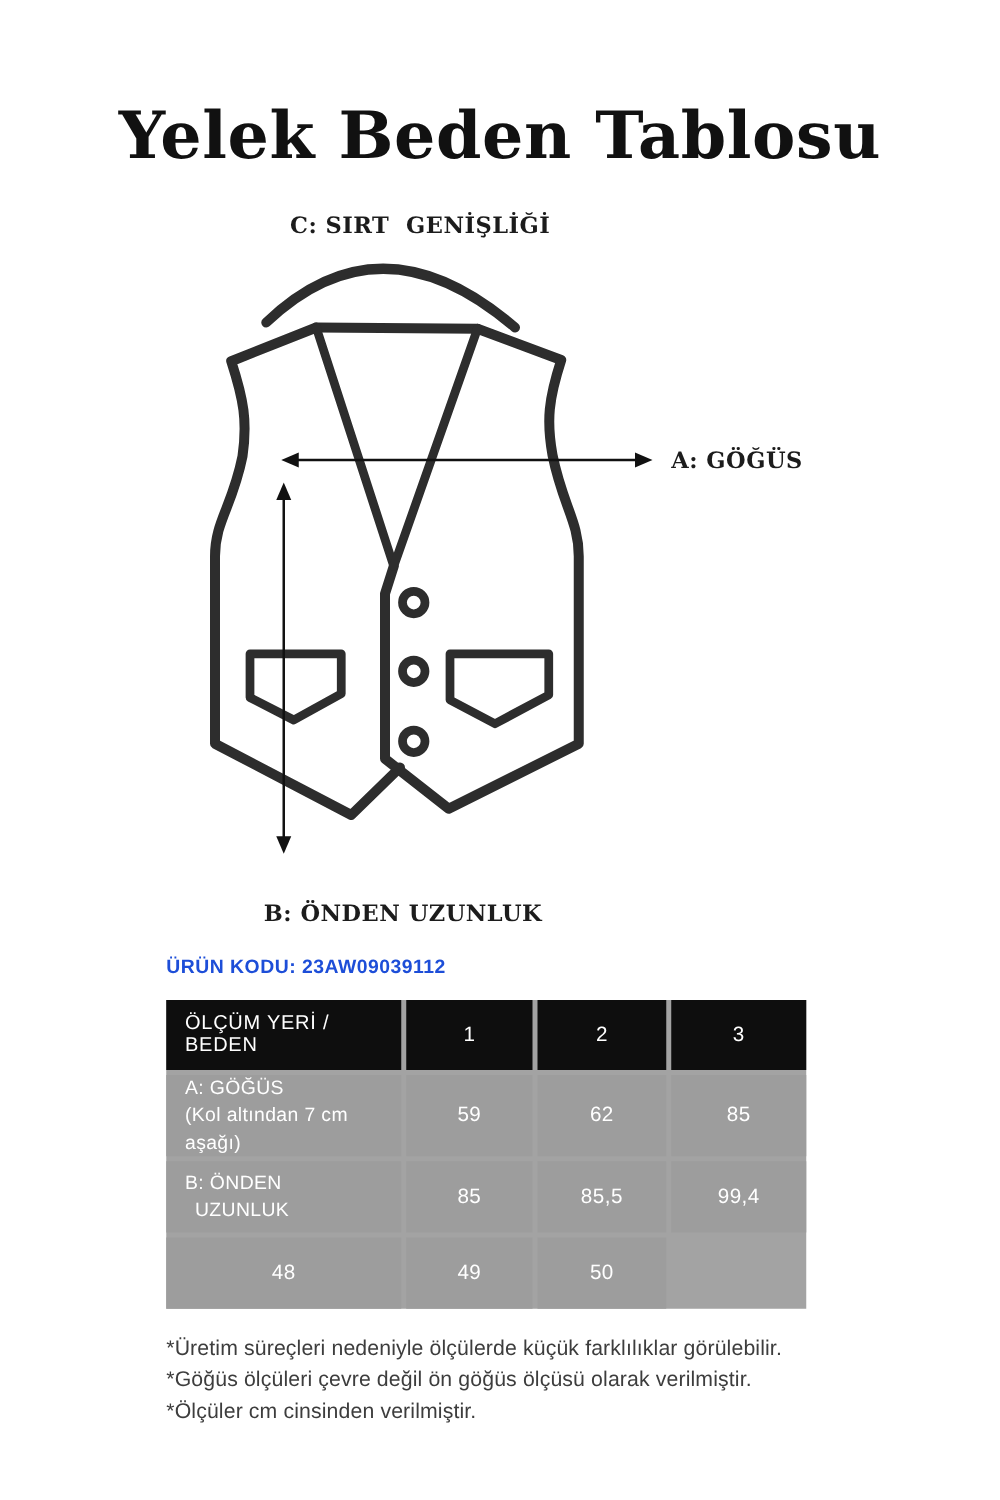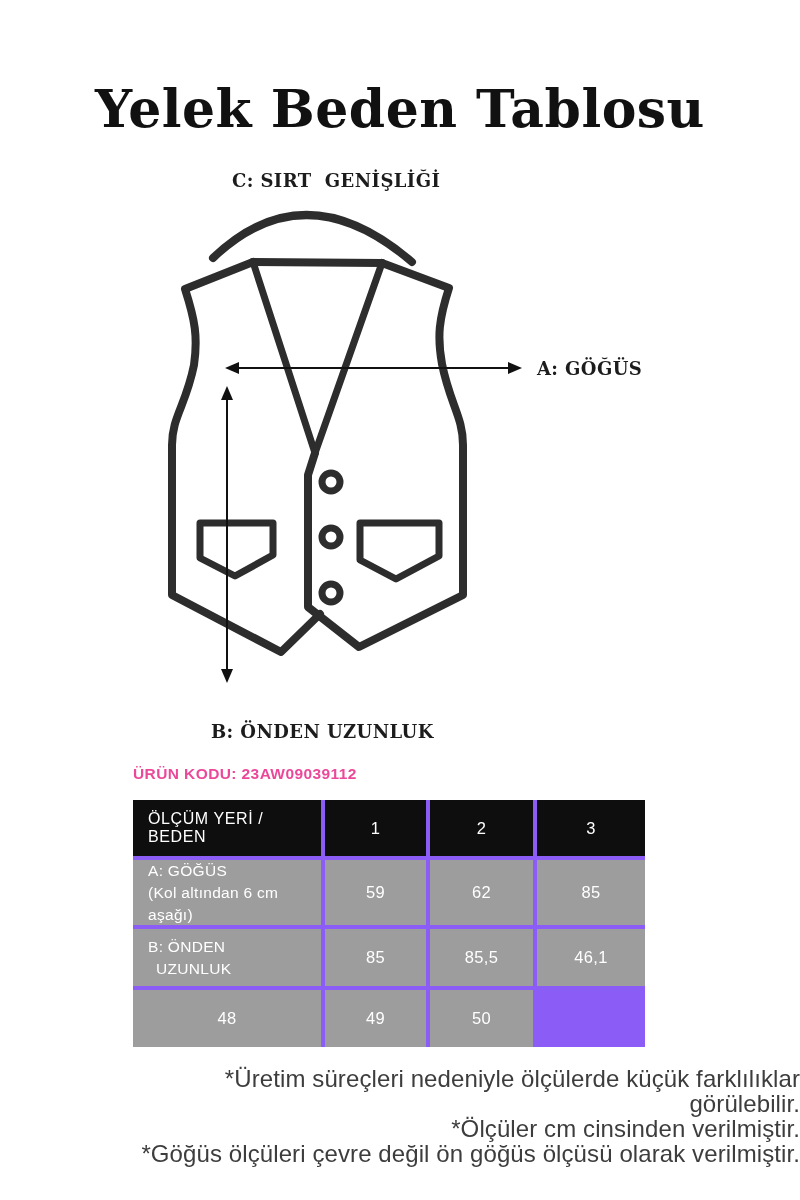--- a/index.html
+++ b/index.html
@@ -19,40 +19,40 @@
     font-size:18px;color:#1c1c1c;letter-spacing:0.4px;white-space:pre;
   }
   .lbl-back{top:170px;left:232px;}
   .lbl-chest{top:358px;left:537px;}
   .lbl-front{top:721px;left:211px;}
   
   .vest-svg{position:absolute;top:205px;left:140px;}
   
   .product-code{
     position:absolute;top:765px;left:133px;
-    font-size:15.5px;font-weight:bold;letter-spacing:0.4px;color:#ec4899;
+    font-size:15.5px;font-weight:bold;letter-spacing:0.4px;color:#1d4ed8;
   }
   
   .size-table{
     position:absolute;top:800px;left:133px;width:512px;
     display:grid;grid-template-columns:188px 101px 103px 108px;
-    grid-template-rows:56px 65px 57px 57px;gap:4px;background:#8b5cf6;
+    grid-template-rows:56px 65px 57px 57px;gap:4px;background:#a3a3a3;
   }
   .cell{display:flex;align-items:center;color:#ffffff;}
   .cell.head{background:#0e0e0e;font-size:16px;letter-spacing:0.6px;}
   .cell.body{background:#9d9d9d;}
   .cell.label{padding-left:15px;}
   .cell.label .lines{display:flex;flex-direction:column;line-height:22px;}
   .cell.num{justify-content:center;font-size:16.5px;letter-spacing:0.4px;}
   .cell.body.label{font-size:15.5px;letter-spacing:0.3px;}
   .l2-indent{padding-left:8px;}
   
   .footnotes{
     position:absolute;top:1066px;left:133px;
-    font-size:24px;line-height:25px;color:#3d3d3d;letter-spacing:0.1px;text-align:right;
+    font-size:17px;line-height:25px;color:#3d3d3d;letter-spacing:0.1px;
   }
 </style>
 </head>
 <body>
 
 <div class="canvas">
 
   <div class="page-title">Yelek Beden Tablosu</div>
 
   <div class="diag-label lbl-back">C: SIRT  GENİŞLİĞİ</div>
@@ -97,41 +97,41 @@
   <div class="size-table">
 
     <div class="cell head label">ÖLÇÜM YERİ / BEDEN</div>
     <div class="cell head num">1</div>
     <div class="cell head num">2</div>
     <div class="cell head num">3</div>
 
     <div class="cell body label">
       <div class="lines">
         <span>A: GÖĞÜS</span>
-        <span>(Kol altından 6 cm aşağı)</span>
+        <span>(Kol altından 7 cm aşağı)</span>
       </div>
     </div>
     <div class="cell body num">59</div>
     <div class="cell body num">62</div>
     <div class="cell body num">85</div>
 
     <div class="cell body label">
       <div class="lines">
         <span>B: ÖNDEN</span>
         <span class="l2-indent">UZUNLUK</span>
       </div>
     </div>
     <div class="cell body num">85</div>
     <div class="cell body num">85,5</div>
-    <div class="cell body num">46,1</div>
+    <div class="cell body num">99,4</div>
 
     <div class="cell body num">48</div>
     <div class="cell body num">49</div>
     <div class="cell body num">50</div>
   </div>
 
   <div class="footnotes">
     <div>*Üretim süreçleri nedeniyle ölçülerde küçük farklılıklar görülebilir.</div>
+    <div>*Göğüs ölçüleri çevre değil ön göğüs ölçüsü olarak verilmiştir.</div>
     <div>*Ölçüler cm cinsinden verilmiştir.</div>
-    <div>*Göğüs ölçüleri çevre değil ön göğüs ölçüsü olarak verilmiştir.</div>
   </div>
 
 </div>
 
 </body></html>

